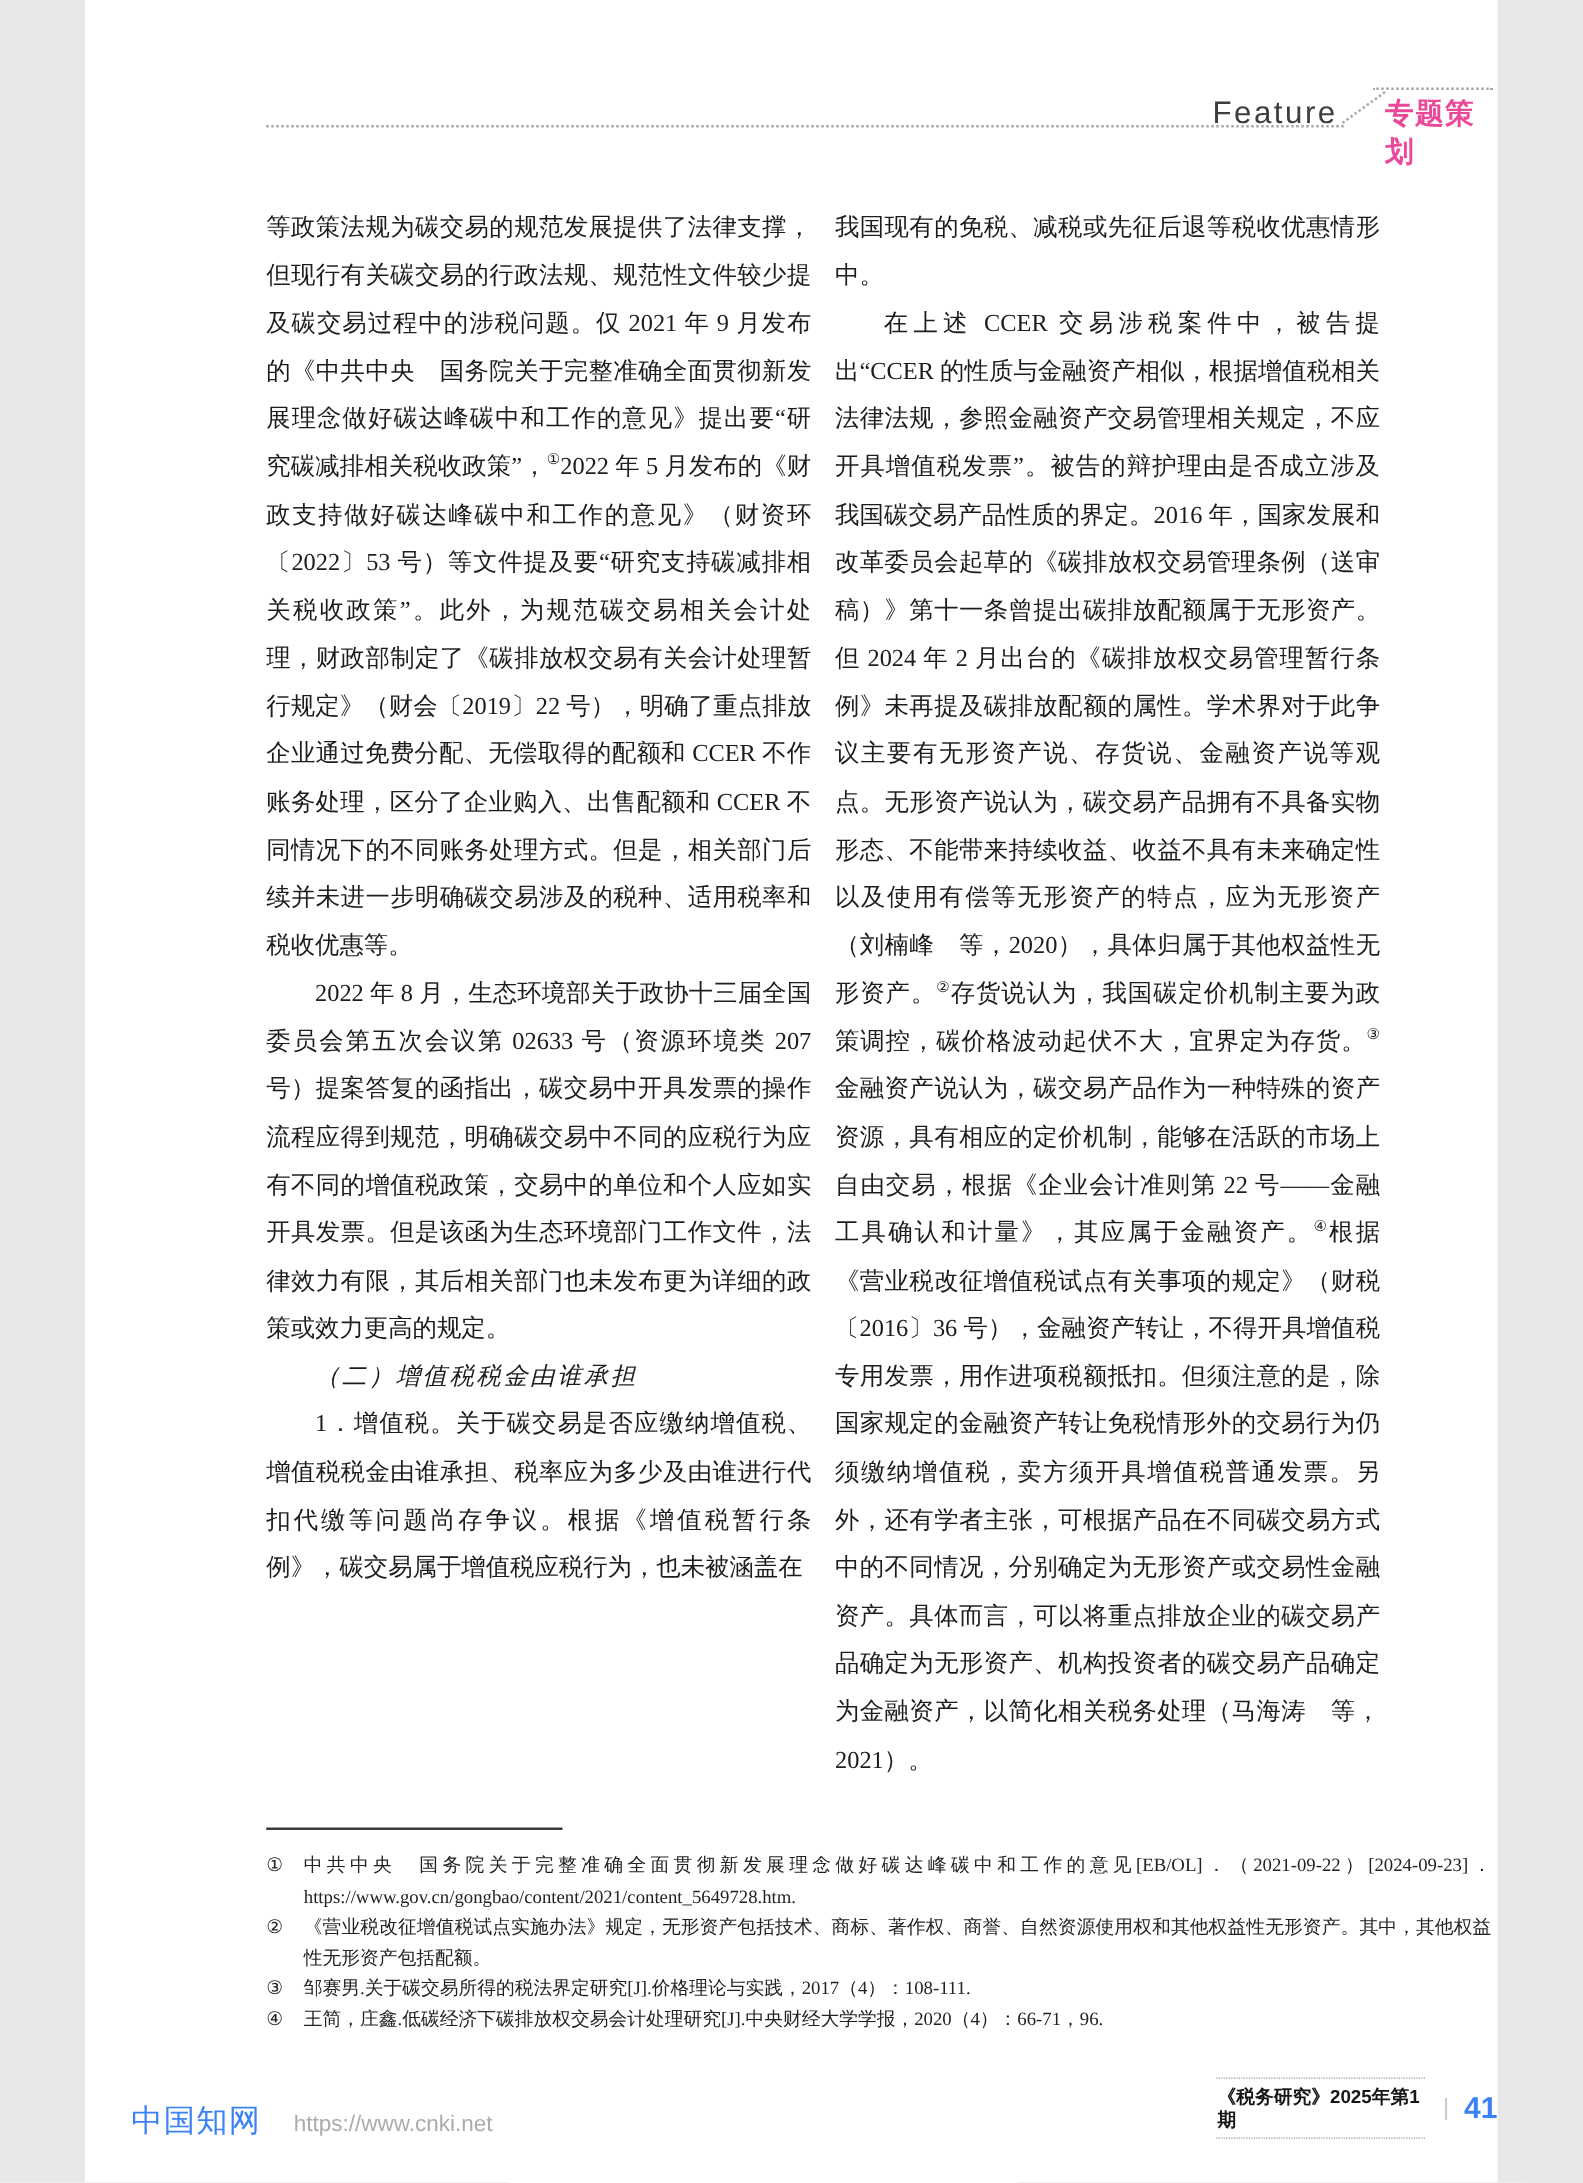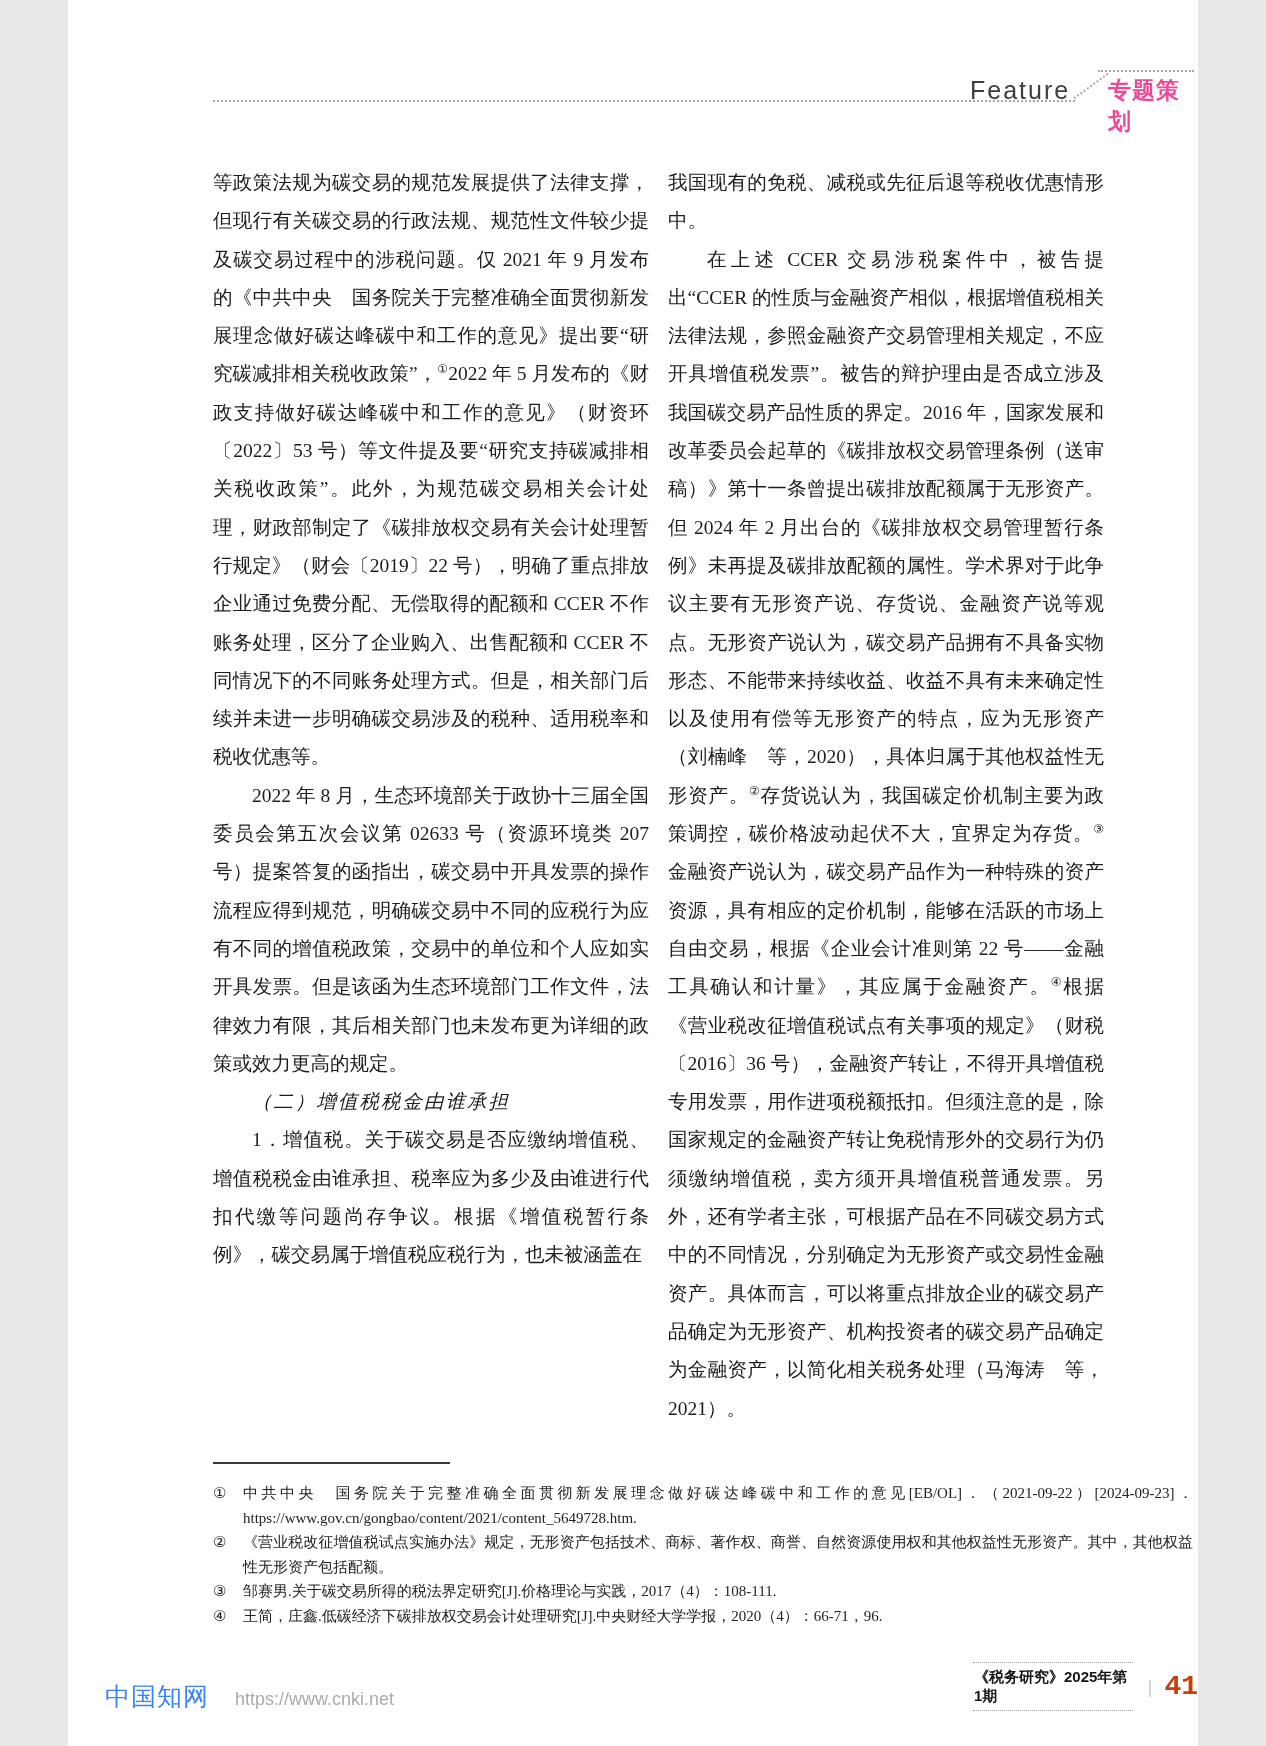--- a/index.html
+++ b/index.html
@@ -37,21 +37,21 @@
 
   
   .watermark{position:absolute;left:37px;top:1680px;color:#a2a2a2;
              font-family:"Liberation Sans","DejaVu Sans",sans-serif;white-space:nowrap;}
   .wm-name{font-size:25px;letter-spacing:1px;margin-right:26px;color:#3b82f6;}
   .wm-url{font-size:18px;color:#ababab;}
   .page-info{position:absolute;left:905px;top:1662px;display:flex;align-items:center;}
   .journal{font-family:"Liberation Sans","DejaVu Sans",sans-serif;font-size:15px;font-weight:bold;color:#161616;
            border-top:1px dotted #9a9a9a;border-bottom:1px dotted #9a9a9a;padding:5px 1px 4px 1px;}
   .footer-sep{color:#c9c9c9;font-size:19px;margin:0 12px 0 14px;font-family:"Liberation Sans",sans-serif;}
-  .pageno{font-family:Liberation Mono, monospace;font-size:28px;font-weight:bold;color:#c2410c;}
+  .pageno{font-family:Liberation Sans, sans-serif;font-size:24px;font-weight:bold;color:#3b82f6;}
 </style>
 </head>
 <body>
 
 <div class="page">
 
   <div class="hdr-dot-bottom"></div>
   <div class="hdr-dot-diag"></div>
   <div class="hdr-dot-top"></div>
   <span class="hdr-feature">Feature</span>

